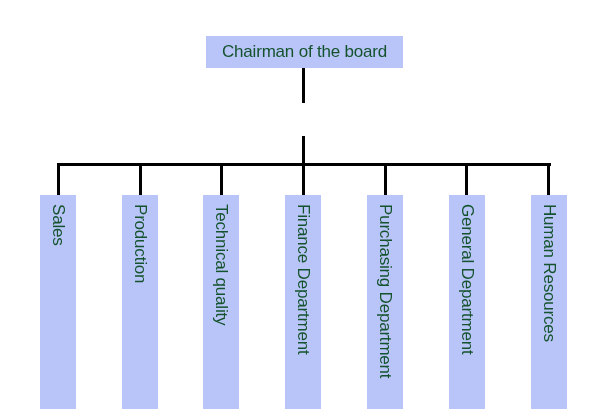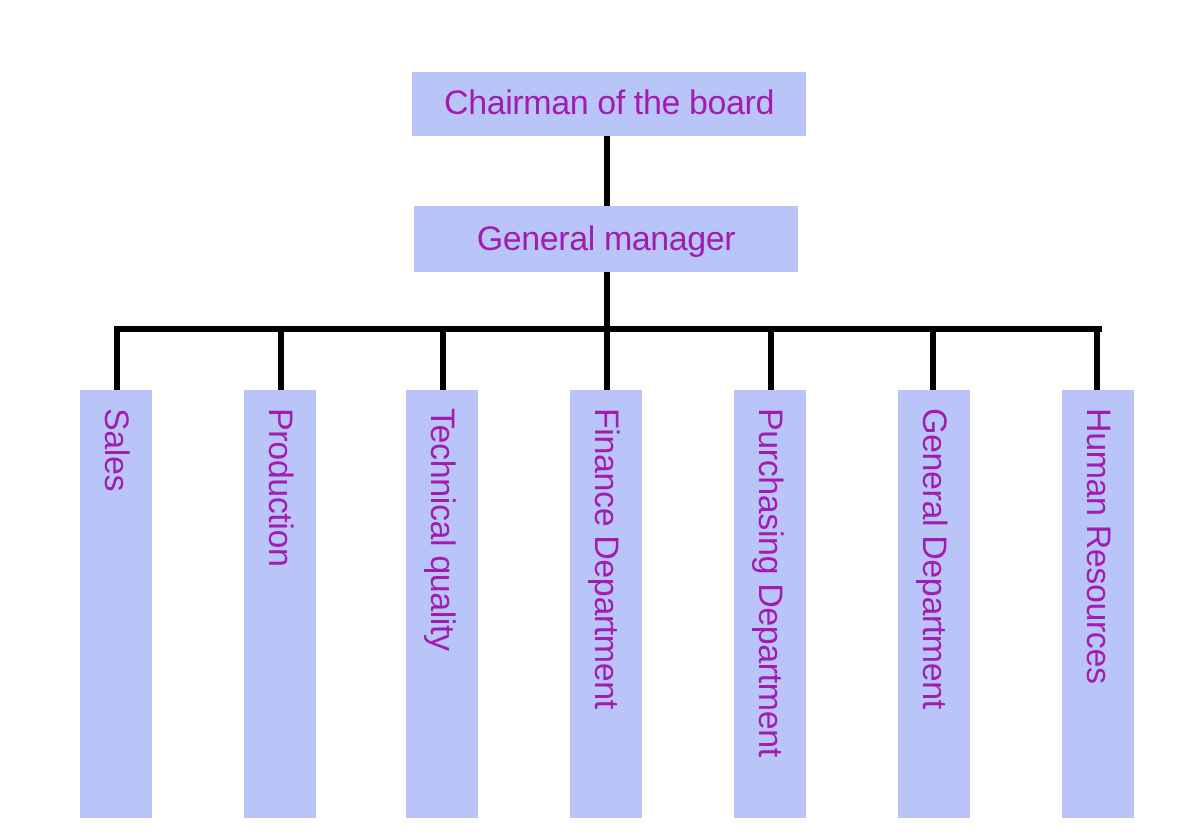--- a/index.html
+++ b/index.html
@@ -7,21 +7,21 @@
     padding: 0;
     background: #ffffff;
   }
   .stage {
     position: relative;
     width: 600px;
     height: 420px;
     background: #ffffff;
     overflow: hidden;
     font-family: "Liberation Sans", sans-serif;
-    color: #a21caf;
+    color: #14532d;
   }
   .node {
     position: absolute;
     background: #b9c5f8;
   }
   .node.h-node {
     display: flex;
     align-items: center;
     justify-content: center;
     font-size: 17px;
@@ -61,23 +61,20 @@
 <body>
 
 <div class="stage">
 
   <div class="node h-node" style="left:206px; top:36px; width:197px; height:32px;">
     <span>Chairman of the board</span>
   </div>
 
   <div class="connector v" style="left:302px; top:68px; height:35px;"></div>
 
-  <div class="node h-node" style="left:207px; top:103px; width:192px; height:33px;">
-    <span>General manager</span>
-  </div>
 
   <div class="connector v" style="left:302px; top:136px; height:28px;"></div>
 
   <div class="connector h" style="left:56.5px; top:163px; width:494px;"></div>
 
   <div class="connector v" style="left:56.5px; top:165px; height:30px;"></div>
   <div class="connector v" style="left:138.5px; top:165px; height:30px;"></div>
   <div class="connector v" style="left:220px; top:165px; height:30px;"></div>
   <div class="connector v" style="left:302px; top:165px; height:30px;"></div>
   <div class="connector v" style="left:383.5px; top:165px; height:30px;"></div>

